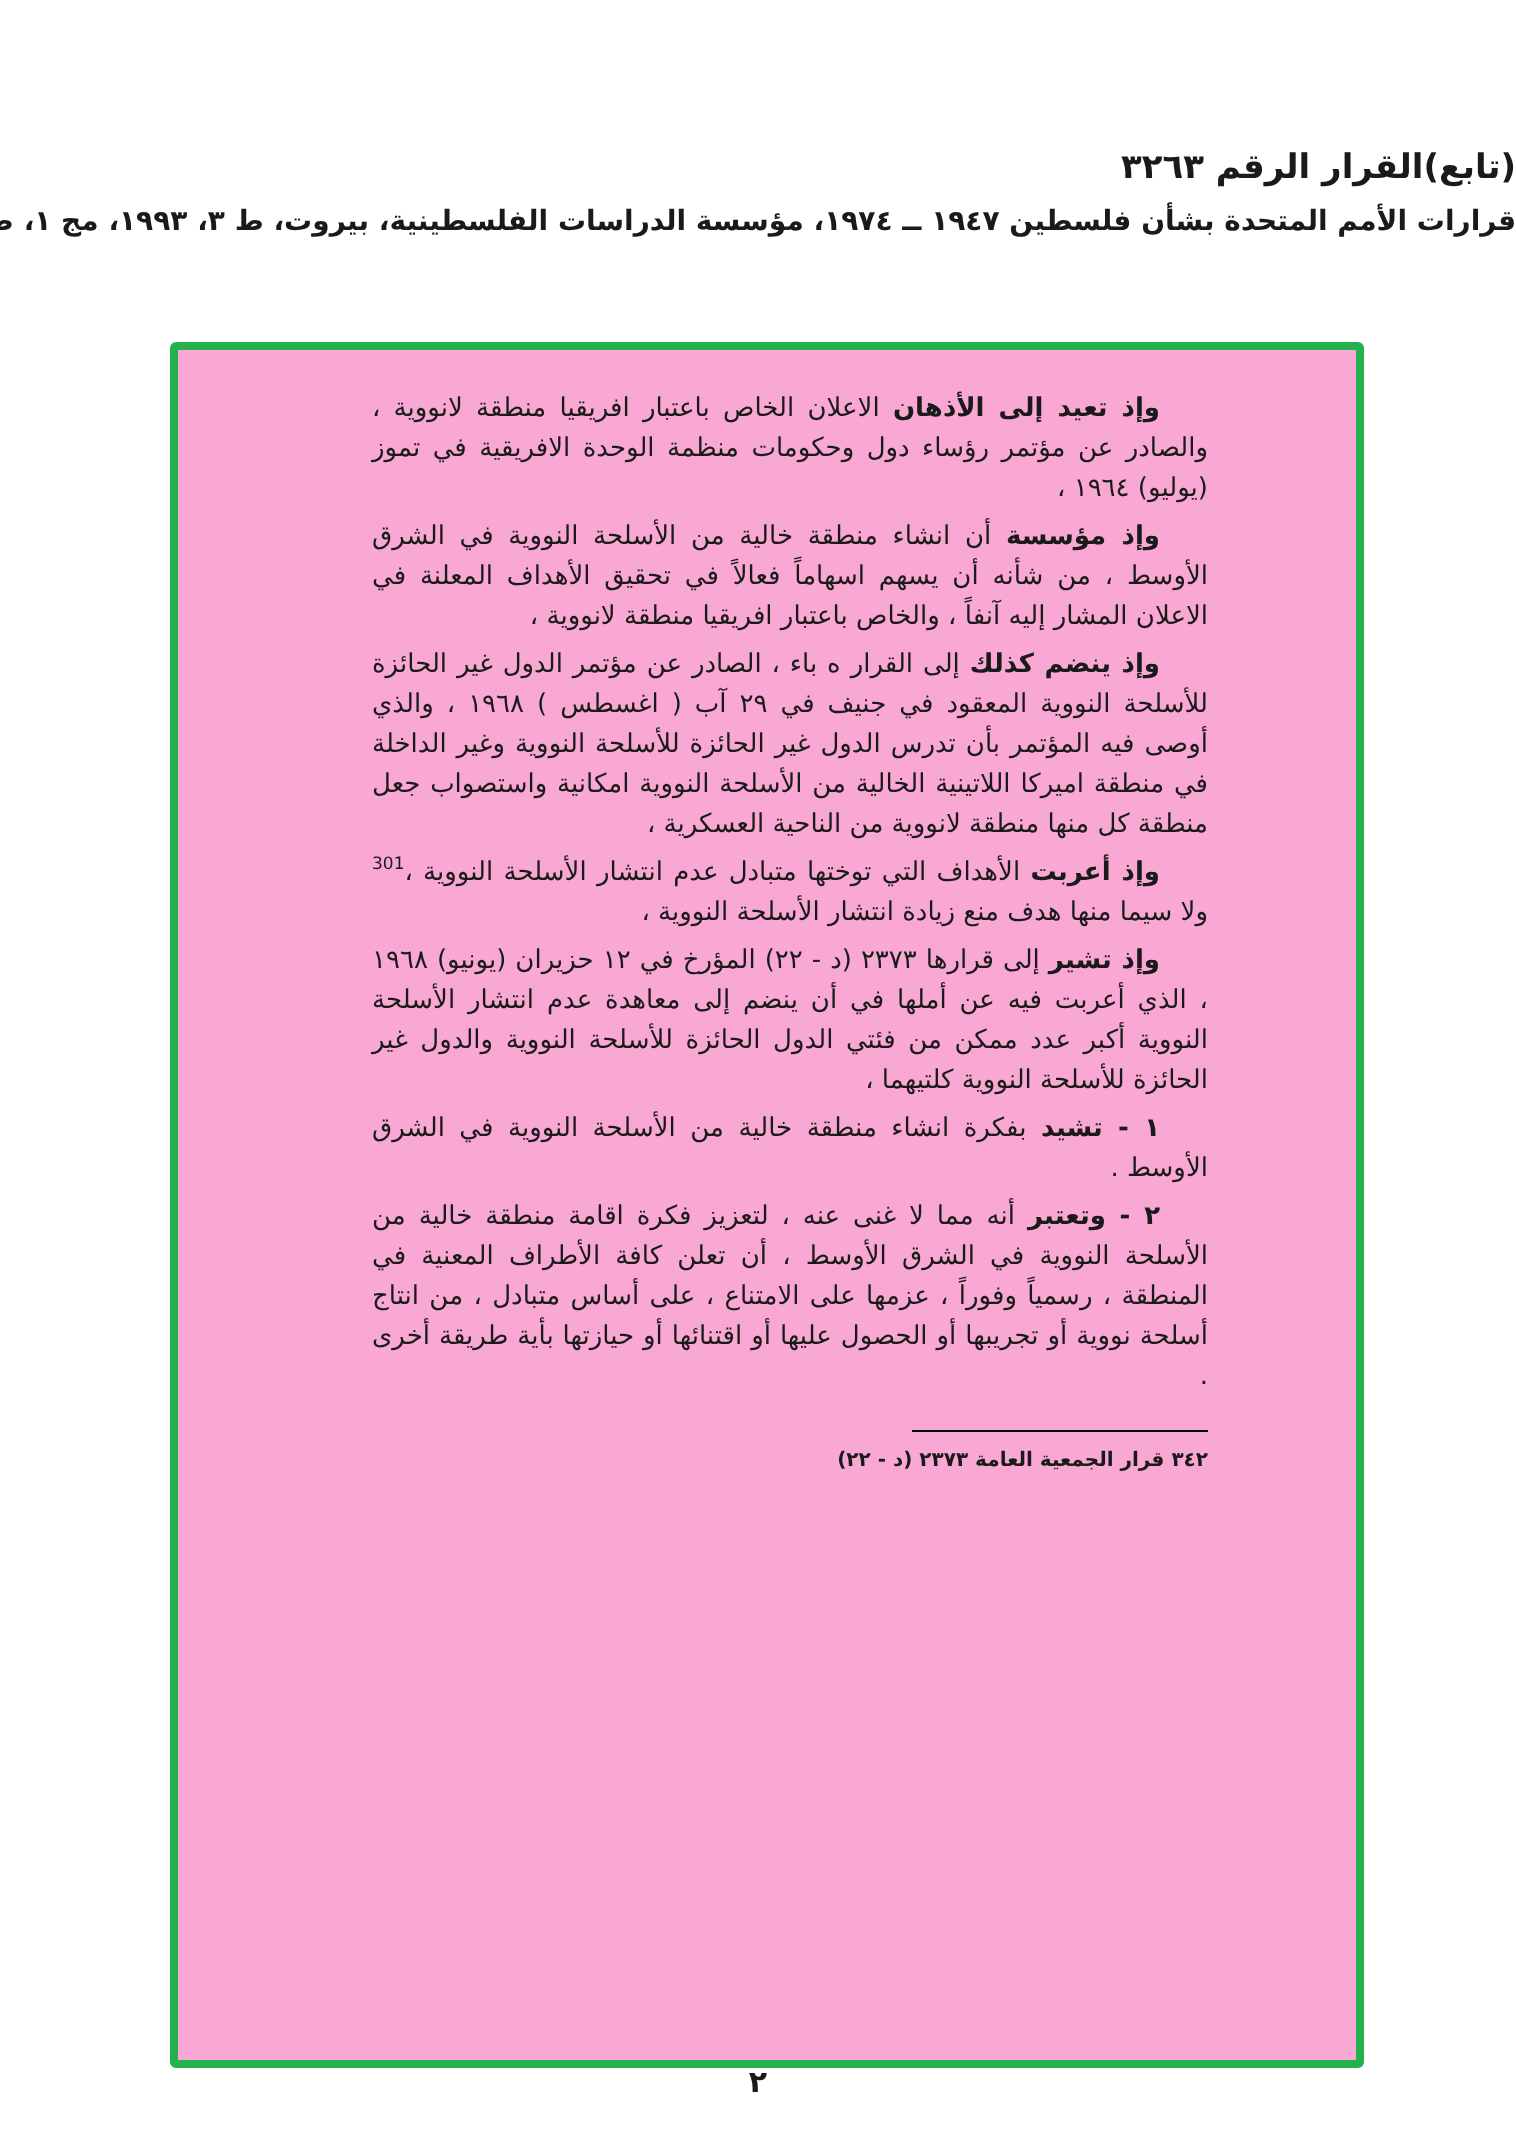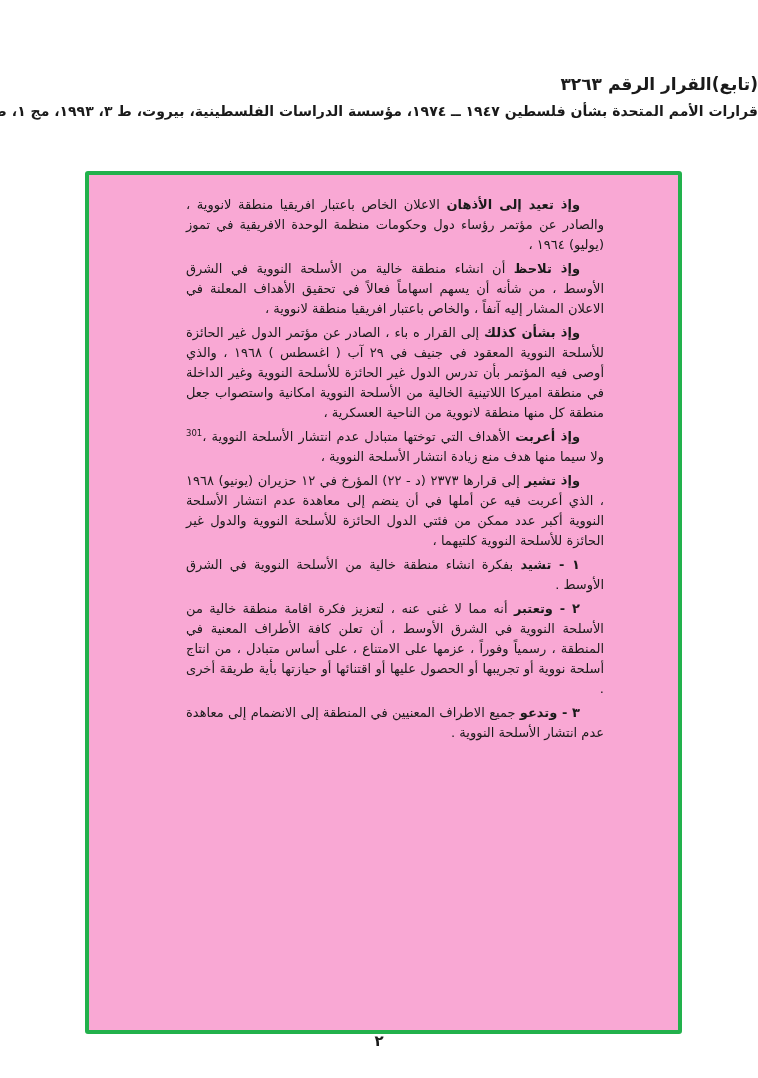--- a/index.html
+++ b/index.html
@@ -86,32 +86,35 @@
 <div class="page-header">
   <div class="page-title">(تابع)القرار الرقم ٣٢٦٣</div>
   <div class="citation-line">قرارات الأمم المتحدة بشأن فلسطين ١٩٤٧ ــ ١٩٧٤، مؤسسة الدراسات الفلسطينية، بيروت، ط ٣، ١٩٩٣، مج ١، ص١٦٣- ١٦٥</div>
 </div>
 
 <div class="green-box" style="border-color: rgb(34, 177, 76);">
   <div class="text-column">
 
     <p class="para"><b class="lead">وإذ تعيد إلى الأذهان</b><span> الاعلان الخاص باعتبار افريقيا منطقة لانووية ، والصادر عن مؤتمر رؤساء دول وحكومات منظمة الوحدة الافريقية في تموز (يوليو) ١٩٦٤ ،</span></p>
 
-    <p class="para"><b class="lead">وإذ تلاحظ</b><span> أن انشاء منطقة خالية من الأسلحة النووية في الشرق الأوسط ، من شأنه أن يسهم اسهاماً فعالاً في تحقيق الأهداف المعلنة في الاعلان المشار إليه آنفاً ، والخاص باعتبار افريقيا منطقة لانووية ،</span></p>
+    <p class="para"><b class="lead">وإذ مؤسسة</b><span> أن انشاء منطقة خالية من الأسلحة النووية في الشرق الأوسط ، من شأنه أن يسهم اسهاماً فعالاً في تحقيق الأهداف المعلنة في الاعلان المشار إليه آنفاً ، والخاص باعتبار افريقيا منطقة لانووية ،</span></p>
 
 
-    <p class="para"><b class="lead">وإذ بشأن كذلك</b><span> إلى القرار ه باء ، الصادر عن مؤتمر الدول غير الحائزة للأسلحة النووية المعقود في جنيف في ٢٩ آب ( اغسطس ) ١٩٦٨ ، والذي أوصى فيه المؤتمر بأن تدرس الدول غير الحائزة للأسلحة النووية وغير الداخلة في منطقة اميركا اللاتينية الخالية من الأسلحة النووية امكانية واستصواب جعل منطقة كل منها منطقة لانووية من الناحية العسكرية ،</span></p>
+    <p class="para"><b class="lead">وإذ ينضم كذلك</b><span> إلى القرار ه باء ، الصادر عن مؤتمر الدول غير الحائزة للأسلحة النووية المعقود في جنيف في ٢٩ آب ( اغسطس ) ١٩٦٨ ، والذي أوصى فيه المؤتمر بأن تدرس الدول غير الحائزة للأسلحة النووية وغير الداخلة في منطقة اميركا اللاتينية الخالية من الأسلحة النووية امكانية واستصواب جعل منطقة كل منها منطقة لانووية من الناحية العسكرية ،</span></p>
 
     <p class="para"><b class="lead">وإذ أعربت</b><span> الأهداف التي توختها متبادل عدم انتشار الأسلحة النووية ،</span><sup class="fnref">301</sup><span> ولا سيما منها هدف منع زيادة انتشار الأسلحة النووية ،</span></p>
 
     <p class="para"><b class="lead">وإذ تشير</b><span> إلى قرارها ٢٣٧٣ (د - ٢٢) المؤرخ في ١٢ حزيران (يونيو) ١٩٦٨ ، الذي أعربت فيه عن أملها في أن ينضم إلى معاهدة عدم انتشار الأسلحة النووية أكبر عدد ممكن من فئتي الدول الحائزة للأسلحة النووية والدول غير الحائزة للأسلحة النووية كلتيهما ،</span></p>
 
     <p class="para"><b class="lead">١ - تشيد</b><span> بفكرة انشاء منطقة خالية من الأسلحة النووية في الشرق الأوسط .</span></p>
 
     <p class="para"><b class="lead">٢ - وتعتبر</b><span> أنه مما لا غنى عنه ، لتعزيز فكرة اقامة منطقة خالية من الأسلحة النووية في الشرق الأوسط ، أن تعلن كافة الأطراف المعنية في المنطقة ، رسمياً وفوراً ، عزمها على الامتناع ، على أساس متبادل ، من انتاج أسلحة نووية أو تجريبها أو الحصول عليها أو اقتنائها أو حيازتها بأية طريقة أخرى .</span></p>
 
-    <p class="para"><b class="lead">٣ - وتدعو</b><span> جميع الاطراف المعنيين في المنطقة إلى الانضمام إلى معاهدة عدم انتشار الأسلحة النووية .</span></p>
 
+    <div class="footnote-area">
+      <div class="footnote-rule"></div>
+      <p class="footnote">٣٤٢ قرار الجمعية العامة ٢٣٧٣ (د - ٢٢)</p>
+    </div>
 
   </div>
 </div>
 
 <div class="page-number">٢</div>
 
 </body></html>

